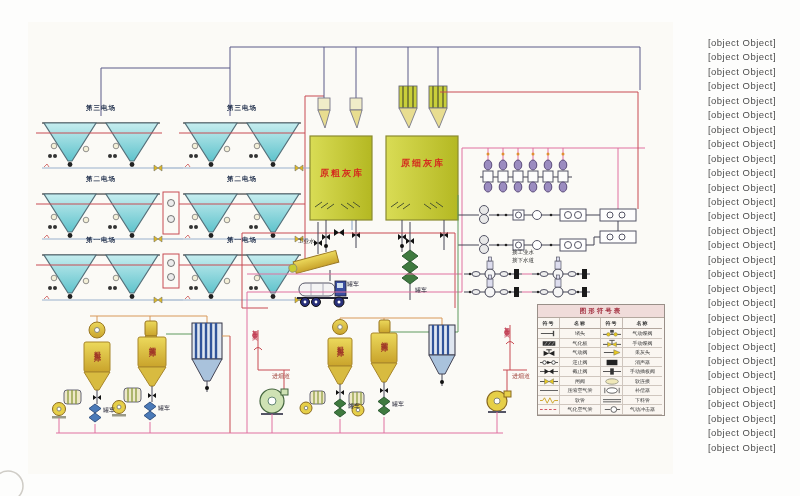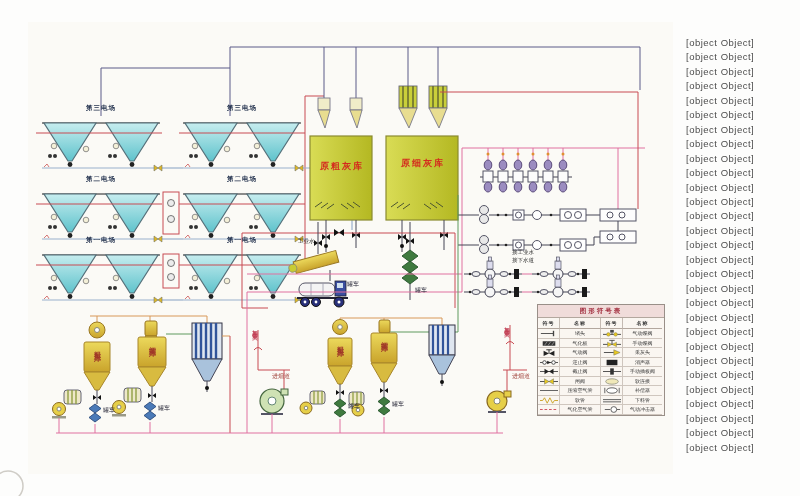--- a/index.html
+++ b/index.html
@@ -15,21 +15,21 @@
   svg .gr{stroke:#5f9a5f;fill:none;stroke-width:1;}
   svg .dk{stroke:#445;fill:none;stroke-width:1;}
   .lbl{position:absolute;white-space:nowrap;color:#333;}
   .field-lbl{font-size:6.5px;font-weight:bold;color:#1d2c49;letter-spacing:1px;transform:translateX(-50%);}
   .tank-lbl{font-size:9px;font-weight:bold;color:#d42a1e;letter-spacing:2px;transform:translateX(-50%);}
   .silo-lbl{writing-mode:vertical-rl;text-orientation:upright;font-size:7px;font-weight:bold;color:#a03828;letter-spacing:1px;}
   .sm{font-size:6px;color:#223;}
   .xs{font-size:5.5px;color:#222;}
   .warn{writing-mode:vertical-rl;text-orientation:upright;font-size:6px;color:#c03a50;letter-spacing:1px;}
   .flue{font-size:6px;color:#a0413a;}
-  .legend{position:absolute;left:686px;top:36px;width:112px;font-size:9.5px;color:#4c4c4c;line-height:14.45px;letter-spacing:0.5px;}
+  .legend{position:absolute;left:686px;top:36px;width:112px;font-size:9.5px;color:#4c4c4c;line-height:14.45px;letter-spacing:0.5px;text-align:center;}
   .symtable{position:absolute;left:537px;top:304px;width:126px;background:#faf6f1;border:1px solid #998f88;font-size:5px;color:#333;}
   .st-title{height:12px;line-height:12px;text-align:center;font-size:6.5px;font-weight:bold;color:#a33040;background:#f0dcda;border-bottom:1px solid #b3a79e;letter-spacing:2px;}
   .st-head,.st-row{display:grid;grid-template-columns:22px 41px 22px 39px;}
   .st-head span{border-bottom:1px solid #b3a79e;border-right:1px solid #c4bab2;text-align:center;height:10px;line-height:10px;font-weight:bold;letter-spacing:1px;}
   .st-row span{border-bottom:1px solid #cfc6be;border-right:1px solid #cfc6be;height:8.5px;line-height:8.5px;text-align:center;overflow:hidden;}
   .st-row span:last-child,.st-head span:last-child{border-right:none;}
   .st-sym svg{vertical-align:middle;}
 </style>
 </head>
 <body>
@@ -459,21 +459,21 @@
     <circle cx="8" cy="486" r="15" fill="none" stroke="#cfccc6" stroke-width="1.5"></circle>
   </svg>
 
   <div class="lbl field-lbl" style="left:101px;top:104px;">第三电场</div>
   <div class="lbl field-lbl" style="left:242px;top:104px;">第三电场</div>
   <div class="lbl field-lbl" style="left:101px;top:175px;">第二电场</div>
   <div class="lbl field-lbl" style="left:242px;top:175px;">第二电场</div>
   <div class="lbl field-lbl" style="left:101px;top:236px;">第一电场</div>
   <div class="lbl field-lbl" style="left:242px;top:236px;">第一电场</div>
 
-  <div class="lbl tank-lbl" style="left:342px;top:160px;font-family:Liberation Serif, serif;">原粗灰库</div>
+  <div class="lbl tank-lbl" style="left:342px;top:167px;font-family:Liberation Serif, serif;">原粗灰库</div>
   <div class="lbl tank-lbl" style="left:423px;top:157px;">原细灰库</div>
 
   <div class="lbl silo-lbl" style="left:92px;top:346px;">粗灰库</div>
   <div class="lbl silo-lbl" style="left:147px;top:341px;">细灰库</div>
   <div class="lbl silo-lbl" style="left:335px;top:341px;">粗灰库</div>
   <div class="lbl silo-lbl" style="left:379px;top:336px;">细灰库</div>
 
   <div class="lbl xs" style="left:298px;top:238px;">工业水</div>
   <div class="lbl sm" style="left:347px;top:280px;">罐车</div>
   <div class="lbl sm" style="left:415px;top:286px;">罐车</div>

